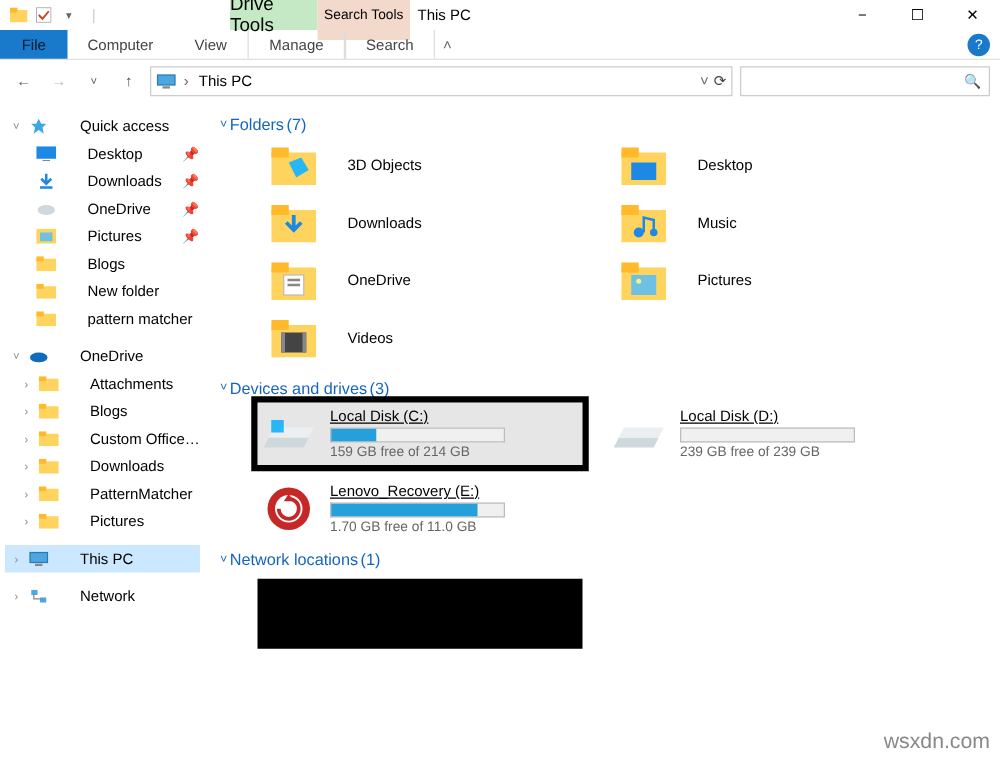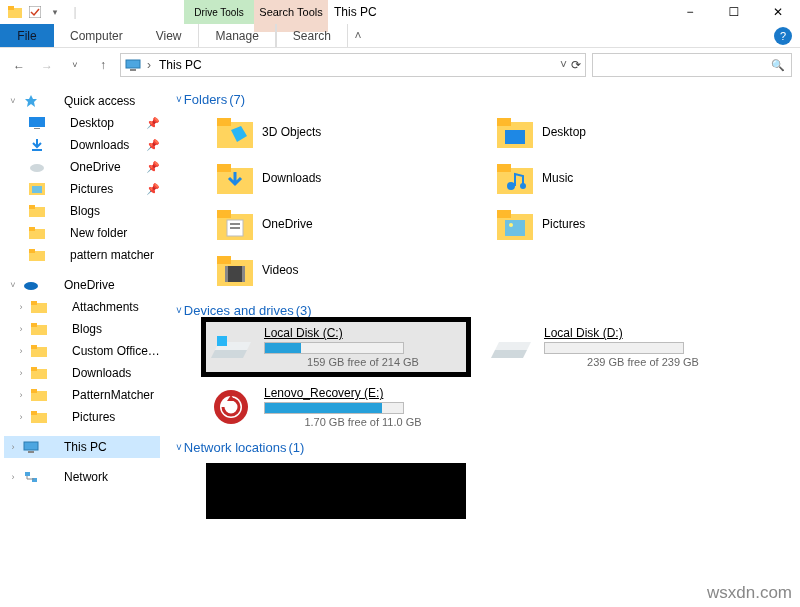--- a/index.html
+++ b/index.html
@@ -2,21 +2,21 @@
 <html><head>
 <meta charset="utf-8">
 <style>
 * { margin: 0; padding: 0; box-sizing: border-box; font-family: "Segoe UI", Tahoma, sans-serif; }
 body { width: 800px; height: 607px; background: #fff; font-size: 12px; color: #000; position: relative; overflow: hidden; }
 
 
 .titlebar { height: 24px; display: flex; align-items: center; background: #fff; }
 .titlebar .qat { display: flex; align-items: center; gap: 2px; padding-left: 6px; }
 .titlebar .qat .ico { width: 18px; height: 18px; display: flex; align-items: center; justify-content: center; }
-.titlebar .drive-tools { margin-left: 100px; width: 70px; height: 24px; background: #c5e9c5; display: flex; align-items: center; justify-content: center; font-size: 10px; }
+.titlebar .drive-tools { margin-left: 100px; width: 70px; height: 24px; background: #c5e9c5; display: flex; align-items: center; justify-content: center; font-size: 15px; }
 .titlebar .search-tools { width: 74px; height: 40px; background: #f3d9cc; display: flex; align-items: center; justify-content: center; font-size: 11px; }
 .titlebar .title { margin-left: 6px; font-size: 12px; }
 .titlebar .spacer { flex: 1; }
 .titlebar .winbtn { width: 44px; height: 24px; display: flex; align-items: center; justify-content: center; font-size: 12px; }
 
 
 .ribbon { height: 24px; display: flex; align-items: stretch; border-bottom: 1px solid #e0e0e0; }
 .ribbon .file-tab { width: 54px; background: #1979ca; color: #0f172a; display: flex; align-items: center; justify-content: center; font-size: 12px; }
 .ribbon .tab { padding: 0 16px; display: flex; align-items: center; font-size: 12px; color: #444; border-right: 1px solid transparent; }
 .ribbon .tab.tool { border-left: 1px solid #ddd; border-right: 1px solid #ddd; }
@@ -51,33 +51,33 @@
 .tree-item.sel { background: #cce8ff; }
 .tree-gap { height: 8px; }
 
 
 .folder-ico { fill: #ffd45e; }
 
 
 .section-hdr { display: flex; align-items: center; color: #1565c0; font-size: 13px; margin: 6px 0 4px 0; gap: 2px; }
 .section-hdr .caret { font-size: 10px; }
 .folder-grid { display: grid; grid-template-columns: 260px 260px; gap: 4px 20px; margin-left: 40px; }
-.folder-item { display: flex; align-items: center; gap: 8px; height: 42px; }
+.folder-item { display: flex; align-items: center; gap: 24px; height: 42px; }
 .folder-item .fico { width: 38px; height: 38px; display: flex; align-items: center; justify-content: center; position: relative; }
 .folder-item .fname { font-size: 12px; }
 
 .drive-grid { display: grid; grid-template-columns: 260px 260px; gap: 10px 20px; margin-left: 30px; }
 .drive-item { display: flex; align-items: center; gap: 12px; height: 50px; padding: 4px; }
 .drive-item.hl { outline: 5px solid #000; background: #e6e6e6; }
 .drive-item .dico { width: 42px; height: 42px; display: flex; align-items: center; justify-content: center; }
 .drive-item .dinfo { flex: 1; }
 .drive-item .dname { font-size: 12px; text-decoration: underline; }
 .drive-item .dbar { width: 140px; height: 12px; border: 1px solid #bcbcbc; background: #f0f0f0; margin: 2px 0; position: relative; }
 .drive-item .dbar .fill { position: absolute; left: 0; top: 0; bottom: 0; background: #26a0da; }
-.drive-item .dfree { font-size: 11px; color: #666; text-align: center; }
+.drive-item .dfree { font-size: 11px; color: #666; }
 
 .netloc { margin: 8px 0 0 30px; width: 260px; height: 56px; background: #000; }
 
 .watermark { position: absolute; bottom: 4px; right: 8px; font-size: 17px; color: #888; }
 
 
 svg { display: block; }
 </style>
 </head>
 <body>

